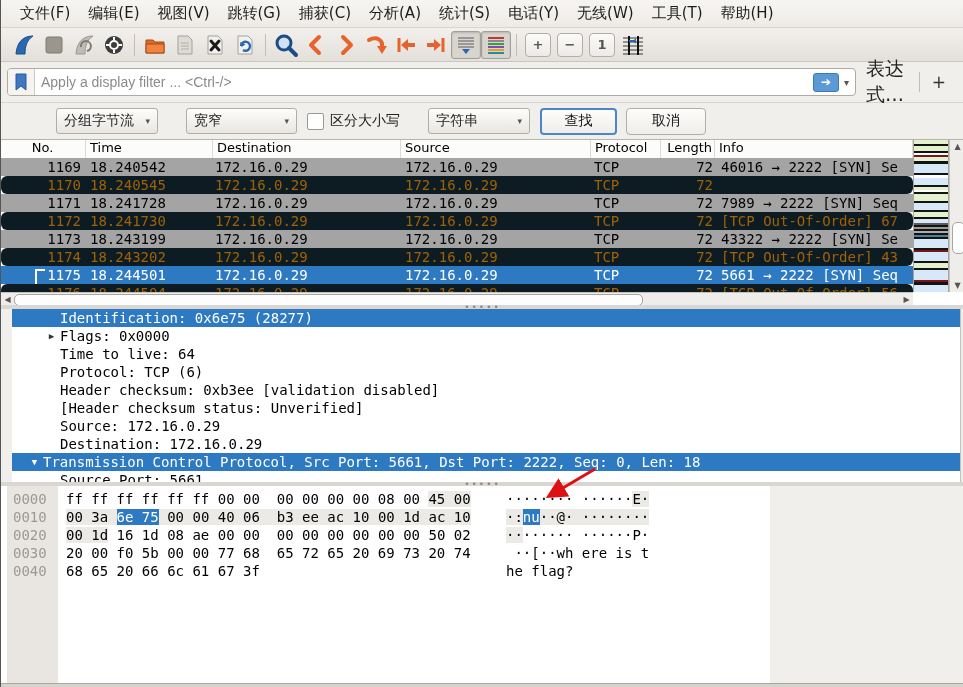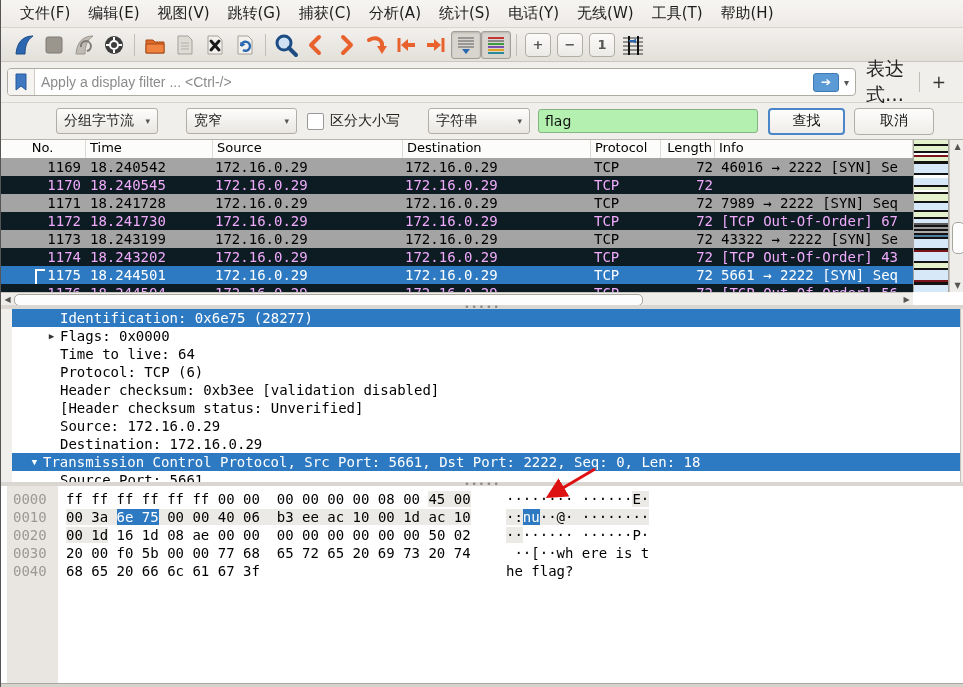--- a/index.html
+++ b/index.html
@@ -72,21 +72,21 @@
   .prow{display:flex;height:18px;font-size:14px;line-height:18px;white-space:nowrap;position:relative;}
   .prow .c{overflow:hidden;box-sizing:border-box;}
   .w-no{width:85px;text-align:right;padding-right:5px;}
   .w-time{width:127px;padding-left:4px;}
   .w-src{width:190px;padding-left:2px;}
   .w-dst{width:188px;padding-left:2px;}
   .w-proto{width:70px;padding-left:3px;}
   .w-len{width:54px;text-align:right;padding-right:2px;}
   .w-info{flex:1;padding-left:6px;}
   .prow.gray{background:#a4a4a4;color:#000;}
-  .prow.bad{background:#0d1b22;color:#f0abfc;}
+  .prow.bad{background:#0d1b22;color:#a16207;border-radius:6px;}
   .prow.sel{background:#2e7ac2;color:#fff;}
   .rel-mark{position:absolute;left:34px;top:3px;width:8px;height:20px;
             border-left:2px solid #fff;border-top:2px solid #fff;}
   #minimap{position:absolute;left:912px;top:0;width:36px;height:152px;border-left:1px solid #a8a49e;
            border-right:1px solid #a8a49e;background:#d7e8f8;box-sizing:border-box;overflow:hidden;}
   .stripe{width:100%;}
   .vscroll{position:absolute;width:15px;background:#efedea;border-left:1px solid #c5c1bb;box-sizing:border-box;}
   #pl-vscroll{left:948px;top:0;height:152px;}
   .sarrow{position:absolute;left:0;width:15px;height:13px;font-size:8px;color:#555;
           display:flex;align-items:center;justify-content:center;}
@@ -107,21 +107,21 @@
   #details{position:absolute;left:11px;top:309px;width:963px;height:173px;background:#fff;overflow:hidden;}
   .dline{display:flex;height:18px;line-height:18px;font-size:14px;color:#000;white-space:pre;}
   .dline.hl{background:#2e7ac2;color:#fff;}
   .d-spacer1{width:14px;flex:none;}
   .d-spacer2{width:31px;flex:none;}
   .d-arrow{width:17px;flex:none;font-size:9px;text-align:center;color:#333;}
   .dline.hl .d-arrow{color:#fff;}
   #dt-vscroll{left:948px;top:0;height:173px;}
 
   
-  #hexpane{position:absolute;left:0;top:486px;width:963px;height:197px;background:#fff;overflow:hidden;}
+  #hexpane{position:absolute;left:0;top:486px;width:769px;height:197px;background:#fff;overflow:hidden;}
   #offsetstrip{position:absolute;left:6px;top:0;width:51px;height:197px;background:#e9e6e2;}
   .hexrow{position:relative;display:flex;height:18px;line-height:18px;font-size:14px;white-space:pre;}
   .hexrow .off{width:51px;margin-left:6px;flex:none;color:#9c9892;padding-left:6px;box-sizing:border-box;}
   .hexrow .hx{width:440px;margin-left:8px;flex:none;}
   .hexrow .as{flex:none;}
   .seg-n{color:#000;}
   .seg-g{color:#000;background:#eceae7;}
   .seg-b{color:#fff;background:#2e7ac2;}
   #hex-pad{height:4px;}
 
@@ -328,35 +328,34 @@
       <span class="dd-caret">▾</span>
     </div>
     <div id="case-wrap">
       <div id="case-check"></div>
       <span id="case-label">区分大小写</span>
     </div>
     <div class="dropdown" id="dd-type">
       <span>字符串</span>
       <span class="dd-caret">▾</span>
     </div>
-    <input id="find-input" value="flag" style="">
     <div class="fbtn" id="find-btn">
       <span>查找</span>
     </div>
     <div class="fbtn" id="cancel-btn">
       <span>取消</span>
     </div>
   </div>
 
   <div id="packetlist">
     <div id="plheader">
         <span class="hc w-no" style="text-align: center;">No.</span>
         <span class="hc w-time">Time</span>
+        <span class="hc w-dst">Destination</span>
         <span class="hc w-src">Source</span>
-        <span class="hc w-dst">Destination</span>
         <span class="hc w-proto">Protocol</span>
         <span class="hc w-len">Length</span>
         <span class="hc w-info">Info</span>
       </div>
     <div id="plrows" class="mono">
         <div class="prow gray">
           <span class="c w-no">1169</span>
           <span class="c w-time">18.240542</span>
           <span class="c w-src">172.16.0.29</span>
           <span class="c w-dst">172.16.0.29</span>

